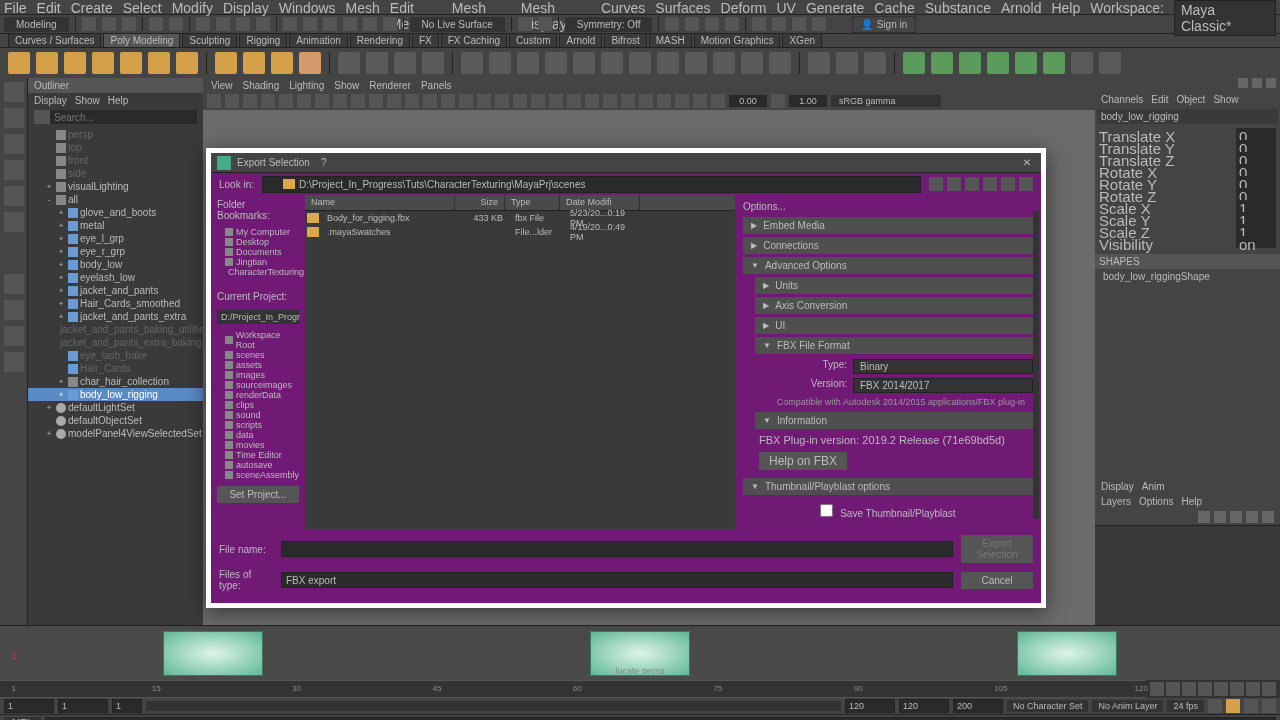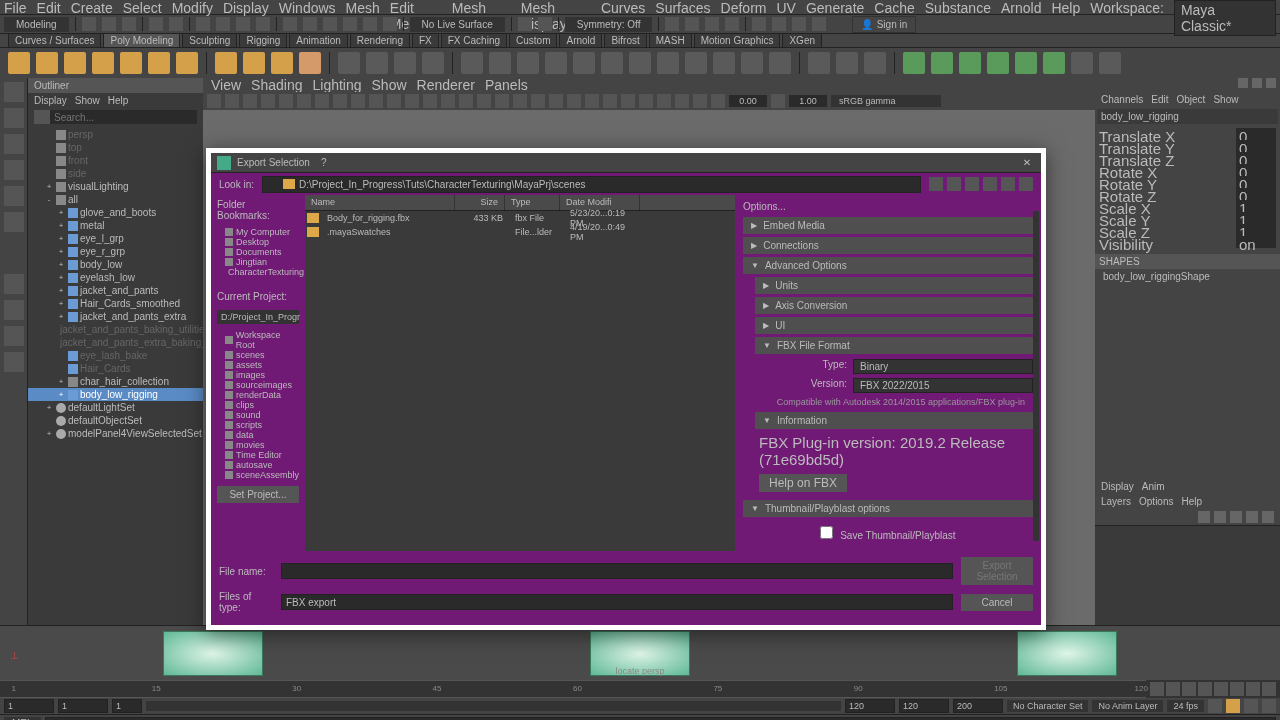--- a/index.html
+++ b/index.html
@@ -37,21 +37,21 @@
 .outliner-tree { flex: 1; overflow: hidden; padding: 2px 0; }
 .tree-row { display: flex; align-items: center; height: 13px; padding-left: 4px; }
 .tree-row.selected { background: #5a8bc4; color: #fff; }
 .tree-row.dim { color: #666; }
 .tog { width: 10px; text-align: center; font-size: 8px; }
 .node-icon { width: 10px; height: 10px; background: #888; margin: 0 2px; }
 .node-icon.mesh { background: #6a9bd4; }
 .node-icon.set { background: #aaa; border-radius: 50%; }
 
 .viewport { flex: 1; background: #6b6b6b; position: relative; display: flex; flex-direction: column; }
-.vp-menu { background: #444; height: 14px; display: flex; gap: 10px; padding: 0 8px; font-size: 14px; align-items: center; }
+.vp-menu { background: #444; height: 14px; display: flex; gap: 10px; padding: 0 8px; font-size: 10px; align-items: center; }
 .vp-tools { background: #444; height: 18px; display: flex; align-items: center; gap: 4px; padding: 0 4px; }
 .vp-tools .vt { width: 14px; height: 14px; background: #555; }
 .vp-tools .num { background: #2a2a2a; width: 38px; text-align: center; padding: 1px; font-size: 9px; }
 .vp-tools .gamma { background: #333; padding: 1px 8px; font-size: 9px; width: 110px; }
 
 .render-area { flex: 1; background: #6b6b6b; position: relative; }
 
 .channelbox { width: 185px; background: #444; display: flex; flex-direction: column; }
 .cb-icons { height: 14px; display: flex; justify-content: flex-end; gap: 4px; padding: 0 4px; background: #444;}
 .cb-icons span { width: 10px; height: 10px; background: #666; }
@@ -711,28 +711,28 @@
       <div class="section" style="margin-left:12px">
           <span class="arrow">▼</span>
           <span>FBX File Format</span>
         </div>
       <div class="sub">
         <span class="label">Type:</span>
         <span class="ddv">Binary</span>
       </div>
       <div class="sub">
         <span class="label">Version:</span>
-        <span class="ddv">FBX 2022/2015</span>
+        <span class="ddv">FBX 2014/2017</span>
       </div>
       <div class="compat">Compatible with Autodesk 2014/2015 applications/FBX plug-in</div>
       <div class="section" style="margin-left:12px">
           <span class="arrow">▼</span>
           <span>Information</span>
         </div>
-      <div style="padding:2px 16px;font-size:15px">FBX Plug-in version:  2019.2 Release (71e69bd5d)</div>
+      <div style="padding:2px 16px;font-size:11px">FBX Plug-in version:  2019.2 Release (71e69bd5d)</div>
       <div class="helpbtn">Help on FBX</div>
       <div class="section" style="margin-top:8px">
           <span class="arrow">▼</span>
           <span>Thumbnail/Playblast options</span>
         </div>
       <div class="thumb-check">
         <input type="checkbox" style="">
         <span>Save Thumbnail/Playblast</span>
       </div>
     </div>

